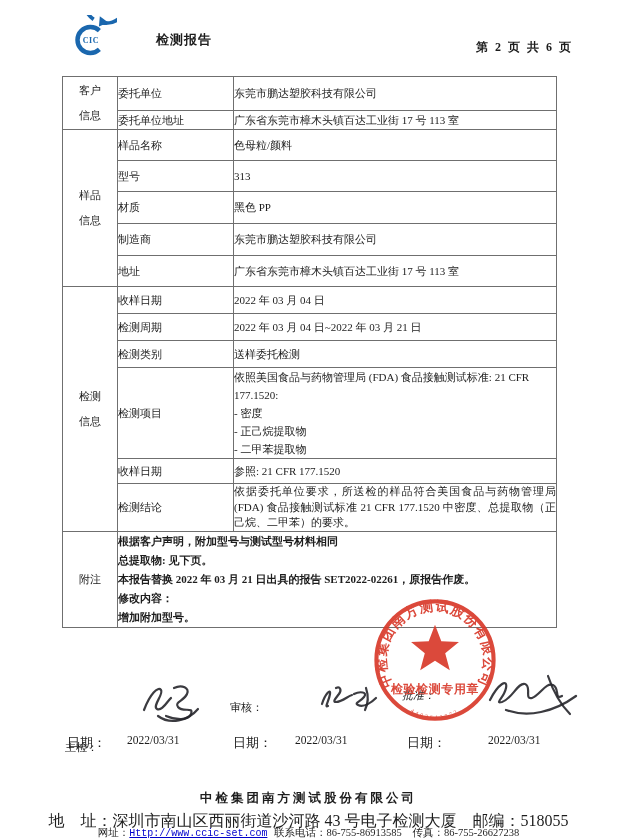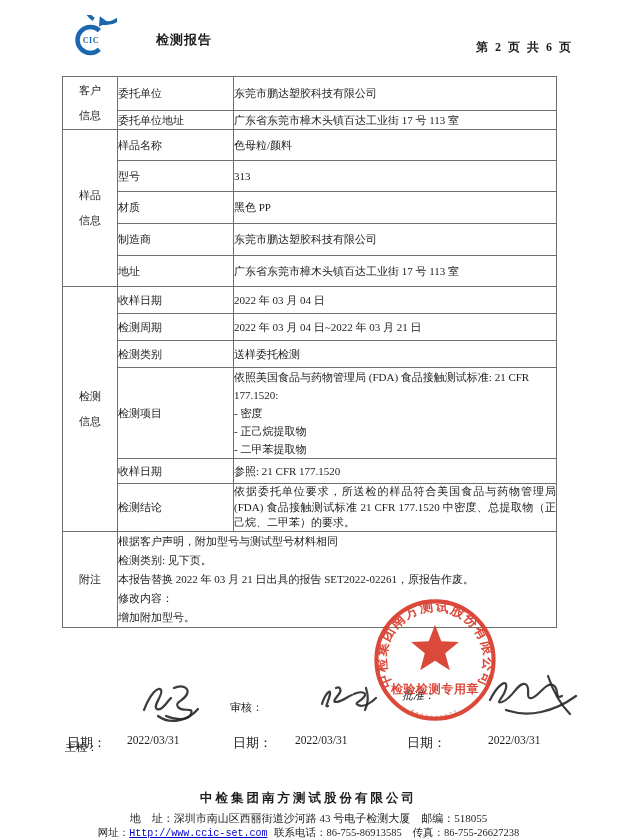--- a/index.html
+++ b/index.html
@@ -13,37 +13,37 @@
   .logo{position:absolute;left:63px;top:15px;width:54px;height:50px;}
 
   
   table.rpt{position:absolute;left:62px;top:76px;width:494px;border-collapse:collapse;table-layout:fixed;font-size:11px;}
   table.rpt td{border:1px solid #6f6f6f;vertical-align:middle;padding:0;overflow:hidden;}
   td.sec{text-align:center;line-height:25px;}
   td.lbl{padding-left:8px;}
   td.val{padding-left:7px;padding-right:7px;}
   td.val .ln{line-height:18px;}
   td.notes .ln{line-height:19px;}
-  td.notes{padding-left:8px;padding-right:8px;}
+  td.notes{padding-left:8px;padding-right:8px;font-weight:bold;}
   .just{text-align:justify;line-height:15.5px;}
 
   
   .sig-label{position:absolute;font-size:11px;white-space:nowrap;}
   .date-label{position:absolute;font-size:13px;white-space:nowrap;}
   .date-val{position:absolute;font-size:11.5px;white-space:nowrap;}
   .sigsvg{position:absolute;}
   .sigsvg path{fill:none;stroke:#26262b;stroke-width:2.2;stroke-linecap:round;stroke-linejoin:round;opacity:.9;}
 
   
   .stamp{position:absolute;left:372px;top:597px;width:126px;height:126px;opacity:.92;pointer-events:none;}
 
   
   .ft{position:absolute;left:0;width:617px;text-align:center;white-space:nowrap;}
   .ft-company{top:790px;font-size:12.5px;font-weight:bold;letter-spacing:3px;}
-  .ft-addr{top:811px;font-size:11px;}
+  .ft-addr{top:811px;font-size:16px;}
   .ft-web{top:826px;font-size:10.5px;}
   .ft-web a{color:#0000cc;text-decoration:underline;font-family:"Liberation Mono","DejaVu Sans Mono",monospace;font-size:10px;}
   .ft-web span{margin:0 4px;}
 </style>
 </head>
 <body>
 
 <div class="page">
 
   <svg class="logo" viewBox="0 0 60 56">
@@ -134,21 +134,21 @@
       <td class="lbl">检测结论</td>
       <td class="val just">依据委托单位要求，所送检的样品符合美国食品与药物管理局 (FDA) 食品接触测试标准 21 CFR 177.1520 中密度、总提取物（正己烷、二甲苯）的要求。</td>
     </tr>
 
     <tr style="height:96px">
       <td class="sec">
         <div>附注</div>
       </td>
       <td class="notes" colspan="2">
         <div class="ln">根据客户声明，附加型号与测试型号材料相同</div>
-        <div class="ln">检测类别: 见下页。</div>
+        <div class="ln">总提取物: 见下页。</div>
         <div class="ln">本报告替换 2022 年 03 月 21 日出具的报告 SET2022-02261，原报告作废。</div>
         <div class="ln">修改内容：</div>
         <div class="ln">增加附加型号。</div>
       </td>
     </tr>
   </tbody>
     </table>
 
   <div class="sig-label" style="left:65px;top:697px;margin-top:43px;">主检：</div>
   <svg class="sigsvg" style="left:130px;top:676px;" width="80" height="48" viewBox="0 0 80 48">

